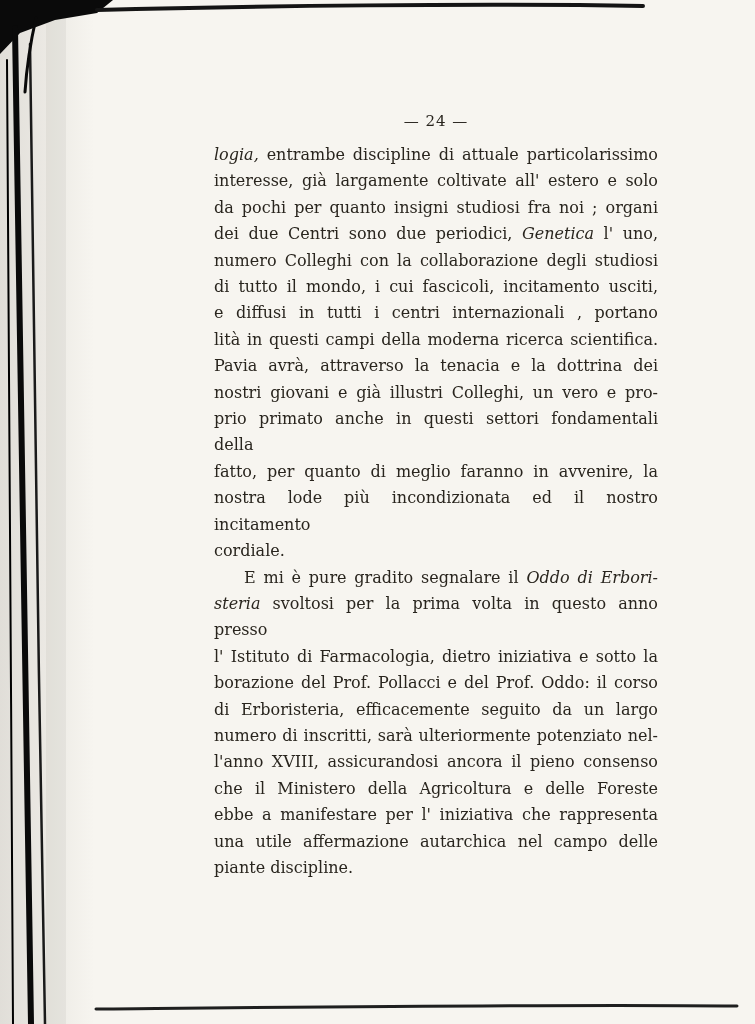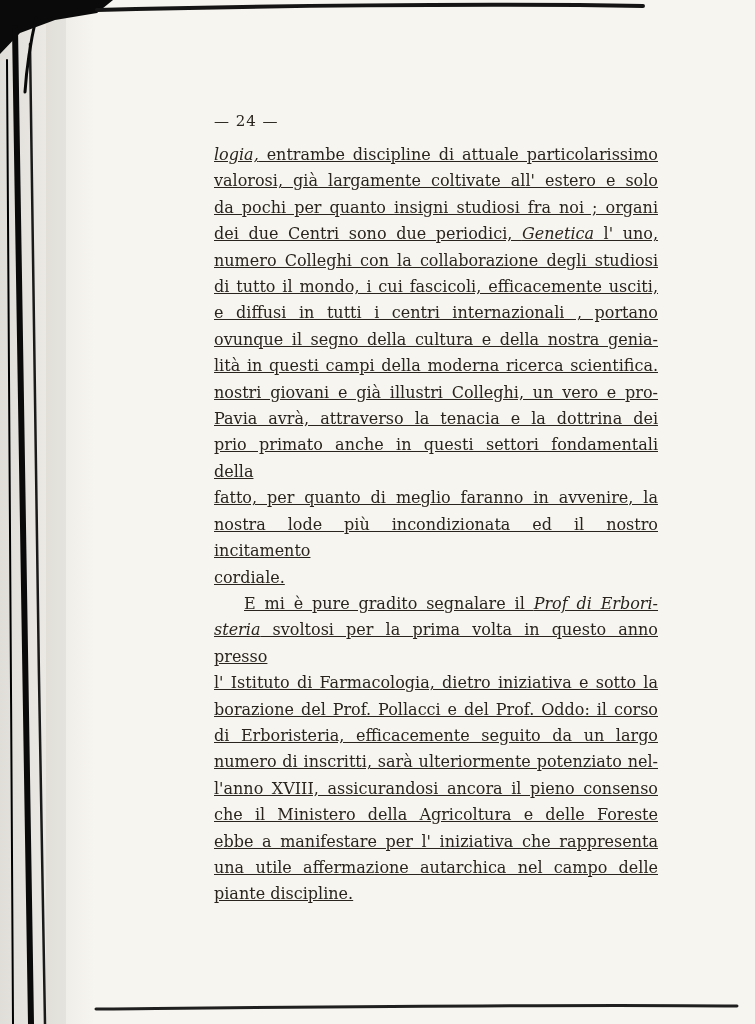--- a/index.html
+++ b/index.html
@@ -24,33 +24,33 @@
     position:absolute;left:46px;top:0;bottom:0;width:20px;
     background:rgba(40,36,28,0.05);
     pointer-events:none;
   }
   .artifacts{
     position:absolute;left:0;top:0;
     pointer-events:none;
   }
   .pagenum{
     position:absolute;left:214px;top:112px;width:444px;
-    text-align:left;
+    text-align:center;
     font-size:15px;
     letter-spacing:1px;
     color:var(--ink);
   }
   .text-block{
     position:absolute;left:214px;top:142px;width:444px;
     font-size:16px;
     line-height:26.4px;
     color:var(--ink);
     text-rendering:optimizeLegibility;
   }
-  .para{margin:0;text-decoration:underline;}
+  .para{margin:0;}
   .line{
     display:block;
     text-align:justify;
     text-align-last:justify;
   }
   .line.last{text-align-last:left;}
   .para.indent .line:first-child{text-indent:30px;}
   em{font-style:italic;}
 </style>
 </head>
@@ -69,37 +69,36 @@
     <path d="M7,60 C 9,320 11,700 13,1024" stroke="#000000" stroke-width="2" stroke-linecap="round"></path>
     <path d="M36,18 C 31,40 27,62 25,92" stroke="#0a0a0a" stroke-width="3" stroke-linecap="round"></path>
     <path d="M96,1009 C 300,1007 560,1004 737,1006" stroke="#1f1f1f" stroke-width="3" stroke-linecap="round"></path>
   </svg>
 
   <div class="pagenum">— 24 —</div>
 
   <div class="text-block">
       <div class="para">
         <div class="line"><em>logia,</em><span> entrambe discipline di attuale particolarissimo</span></div>
-        <div class="line"><span>valorosi, già largamente coltivate all' estero e solo</span></div>
+        <div class="line"><span>interesse, già largamente coltivate all' estero e solo</span></div>
         <div class="line"><span>da pochi per quanto insigni studiosi fra noi ; organi</span></div>
         <div class="line"><span>dei due Centri sono due periodici, </span><em>Genetica</em><span> l' uno,</span></div>
         <div class="line"><span>numero Colleghi con la collaborazione degli studiosi</span></div>
-        <div class="line"><span>di tutto il mondo, i cui fascicoli, efficacemente usciti,</span></div>
+        <div class="line"><span>di tutto il mondo, i cui fascicoli, incitamento usciti,</span></div>
         <div class="line"><span>e diffusi in tutti i centri internazionali , portano</span></div>
-        <div class="line"><span>ovunque il segno della cultura e della nostra genia-</span></div>
         <div class="line"><span>lità in questi campi della moderna ricerca scientifica.</span></div>
+        <div class="line"><span>Pavia avrà, attraverso la tenacia e la dottrina dei</span></div>
         <div class="line"><span>nostri giovani e già illustri Colleghi, un vero e pro-</span></div>
-        <div class="line"><span>Pavia avrà, attraverso la tenacia e la dottrina dei</span></div>
         <div class="line"><span>prio primato anche in questi settori fondamentali della</span></div>
         <div class="line"><span>fatto, per quanto di meglio faranno in avvenire, la</span></div>
         <div class="line"><span>nostra lode più incondizionata ed il nostro incitamento</span></div>
         <div class="line last"><span>cordiale.</span></div>
       </div>
       <div class="para indent">
-        <div class="line"><span>E mi è pure gradito segnalare il </span><em>Prof di Erbori-</em></div>
+        <div class="line"><span>E mi è pure gradito segnalare il </span><em>Oddo di Erbori-</em></div>
         <div class="line"><em>steria</em><span> svoltosi per la prima volta in questo anno presso</span></div>
         <div class="line"><span>l' Istituto di Farmacologia, dietro iniziativa e sotto la</span></div>
         <div class="line"><span>borazione del Prof. Pollacci e del Prof. Oddo: il corso</span></div>
         <div class="line"><span>di Erboristeria, efficacemente seguito da un largo</span></div>
         <div class="line"><span>numero di inscritti, sarà ulteriormente potenziato nel-</span></div>
         <div class="line"><span>l'anno XVIII, assicurandosi ancora il pieno consenso</span></div>
         <div class="line"><span>che il Ministero della Agricoltura e delle Foreste</span></div>
         <div class="line"><span>ebbe a manifestare per l' iniziativa che rappresenta</span></div>
         <div class="line"><span>una utile affermazione autarchica nel campo delle</span></div>
         <div class="line last"><span>piante discipline.</span></div>

